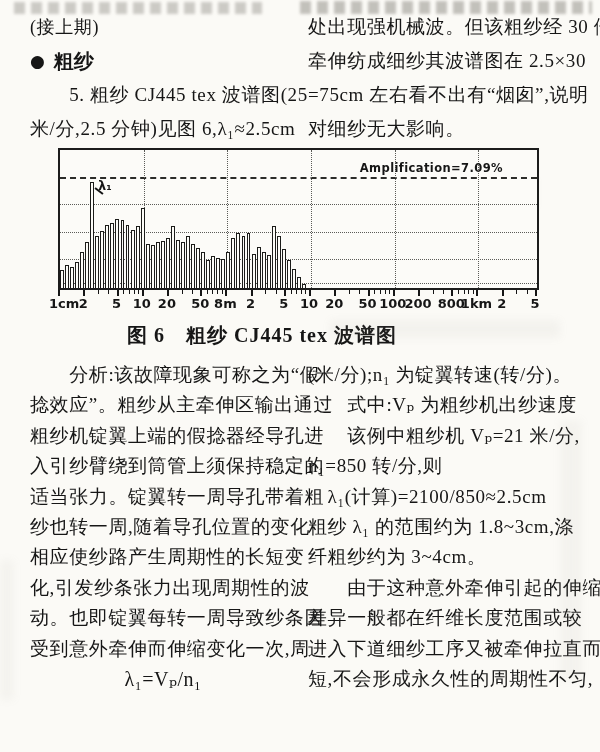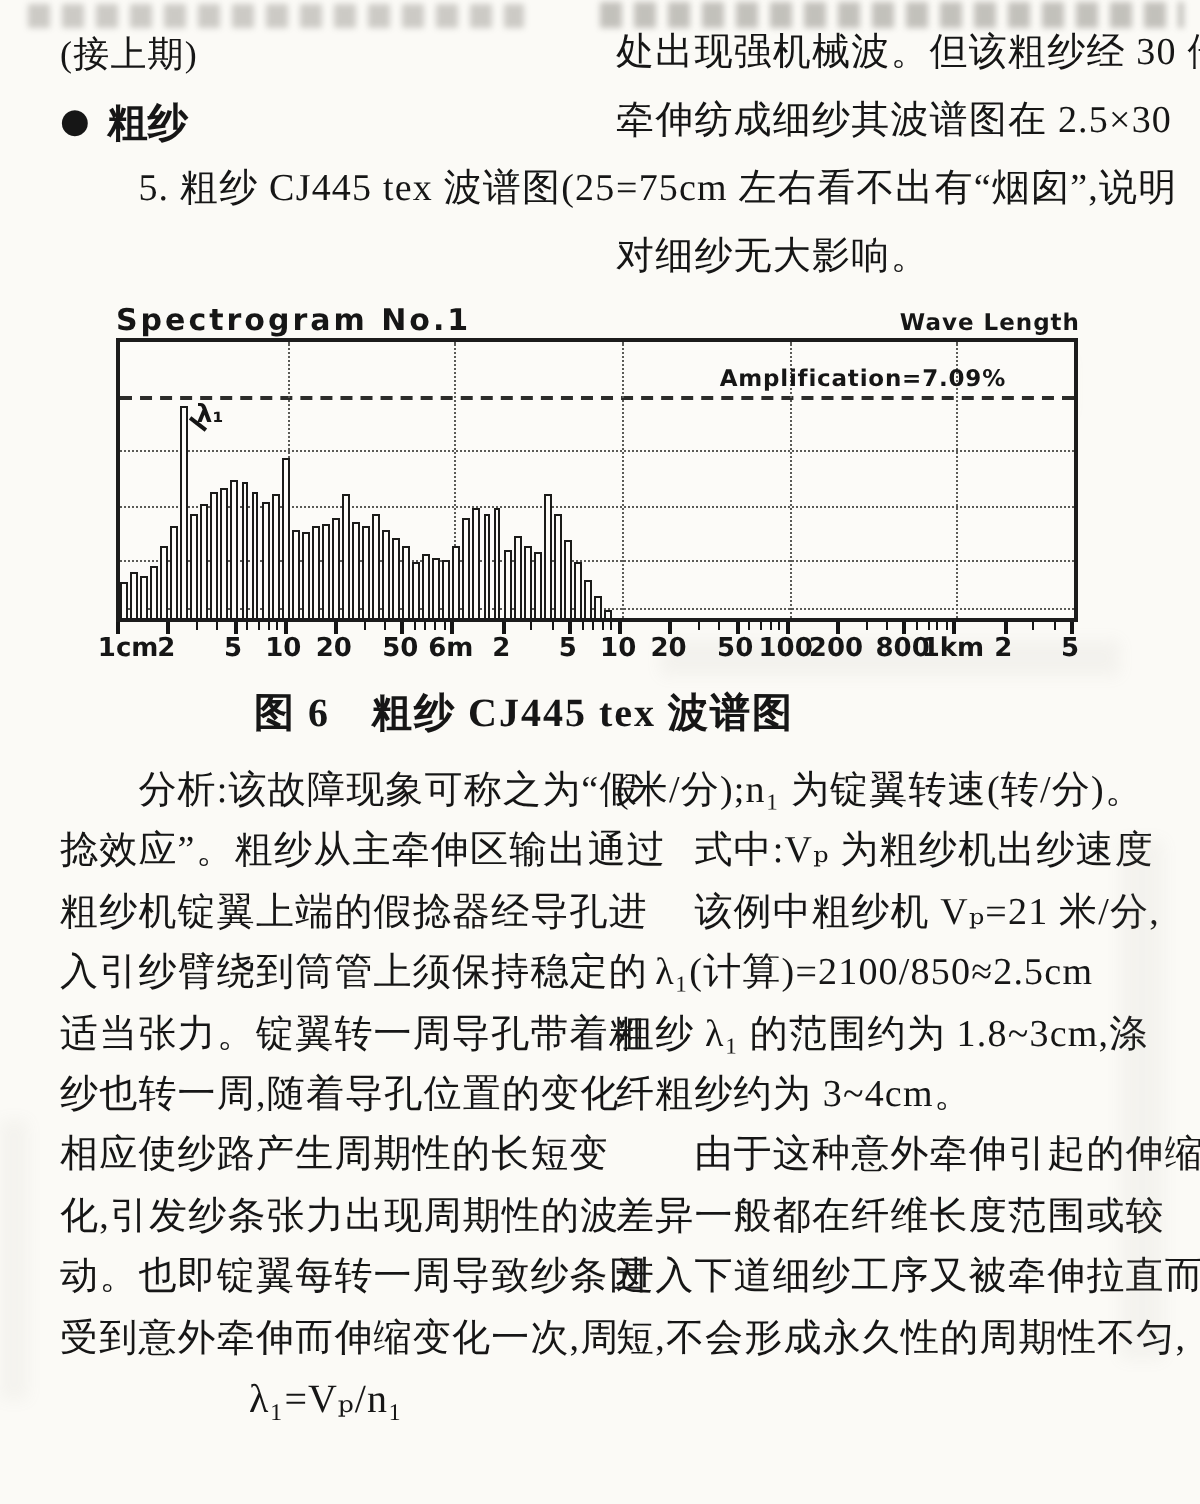--- a/index.html
+++ b/index.html
@@ -70,35 +70,32 @@
 
   <div class="top-cols">
     <div class="tl">
       <div class="line note">(接上期)</div>
       <div class="section-head">
         <span class="bullet">●</span>
         <span>粗纱</span>
       </div>
       <div>
           <div class="line">　　5. 粗纱 CJ445 tex 波谱图(25</div>
+          <div class="line">米/分,2.5 分钟)见图 6,λ₁≈2.5cm</div>
         </div>
     </div>
     <div class="tr">
         <div class="line">处出现强机械波。但该粗纱经 30 倍</div>
         <div class="line">牵伸纺成细纱其波谱图在 2.5×30</div>
         <div class="line">=75cm 左右看不出有“烟囱”,说明</div>
         <div class="line">对细纱无大影响。</div>
       </div>
   </div>
 
   <div class="figure">
-    <div class="fig-head">
-      <span class="fig-title">Spectrogram No.1</span>
-      <span class="fig-wl">Wave Length</span>
-    </div>
     <div class="plot">
       <div class="ampline"></div>
       <div class="amp">Amplification=7.09%</div>
 
     <div class="hgrid" style="top: 39.4%;"></div>
         <div class="hgrid" style="top: 59.2%;"></div>
         <div class="hgrid" style="top: 78.9%;"></div>
         <div class="hgrid" style="top: 96.5%;"></div>
         <div class="vgrid" style="left: 83.6993px;"></div>
         <div class="vgrid" style="left: 167.399px;"></div>
@@ -206,21 +203,21 @@
         <div class="tick major" style="left: 443.693px;"></div>
         <div class="tick" style="left: 458.431px;"></div>
         <div class="tick" style="left: 468.889px;"></div>
         <div class="tick major" style="left: 477px;"></div>
         <span class="xlab" style="left: 0px; transform: translateX(-30%);">1cm</span>
         <span class="xlab" style="left: 25.196px;">2</span>
         <span class="xlab" style="left: 58.5033px;">5</span>
         <span class="xlab" style="left: 83.6993px;">10</span>
         <span class="xlab" style="left: 108.895px;">20</span>
         <span class="xlab" style="left: 142.203px;">50</span>
-        <span class="xlab" style="left: 167.399px;">6m</span>
+        <span class="xlab" style="left: 167.399px;">8m</span>
         <span class="xlab" style="left: 192.595px;">2</span>
         <span class="xlab" style="left: 225.902px;">5</span>
         <span class="xlab" style="left: 251.098px;">10</span>
         <span class="xlab" style="left: 276.294px;">20</span>
         <span class="xlab" style="left: 309.601px;">50</span>
         <span class="xlab" style="left: 334.797px;">100</span>
         <span class="xlab" style="left: 359.993px;">200</span>
         <span class="xlab" style="left: 393.301px;">800</span>
         <span class="xlab" style="left: 418.497px;">1km</span>
         <span class="xlab" style="left: 443.693px;">2</span>
@@ -243,20 +240,21 @@
           <div class="line">化,引发纱条张力出现周期性的波</div>
           <div class="line">动。也即锭翼每转一周导致纱条因</div>
           <div class="line">受到意外牵伸而伸缩变化一次,周</div>
         </div>
       <div class="formula">λ₁=Vₚ/n₁</div>
     </div>
     <div class="br">
         <div class="line">(米/分);n₁ 为锭翼转速(转/分)。</div>
         <div class="line">　　式中:Vₚ 为粗纱机出纱速度</div>
         <div class="line">　　该例中粗纱机 Vₚ=21 米/分,</div>
+        <div class="line">n₁=850 转/分,则</div>
         <div class="line">　λ₁(计算)=2100/850≈2.5cm</div>
         <div class="line">粗纱 λ₁ 的范围约为 1.8~3cm,涤</div>
         <div class="line">纤粗纱约为 3~4cm。</div>
         <div class="line">　　由于这种意外牵伸引起的伸缩</div>
         <div class="line">差异一般都在纤维长度范围或较</div>
         <div class="line">进入下道细纱工序又被牵伸拉直而</div>
         <div class="line">短,不会形成永久性的周期性不匀,</div>
       </div>
   </div>
 

